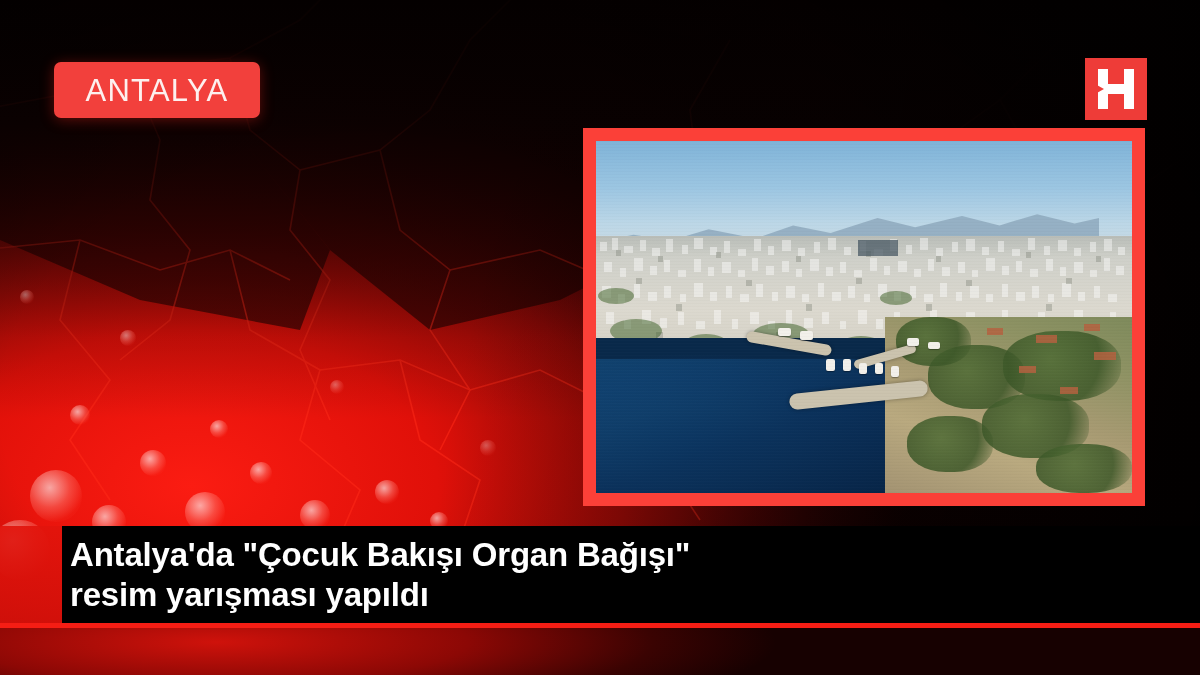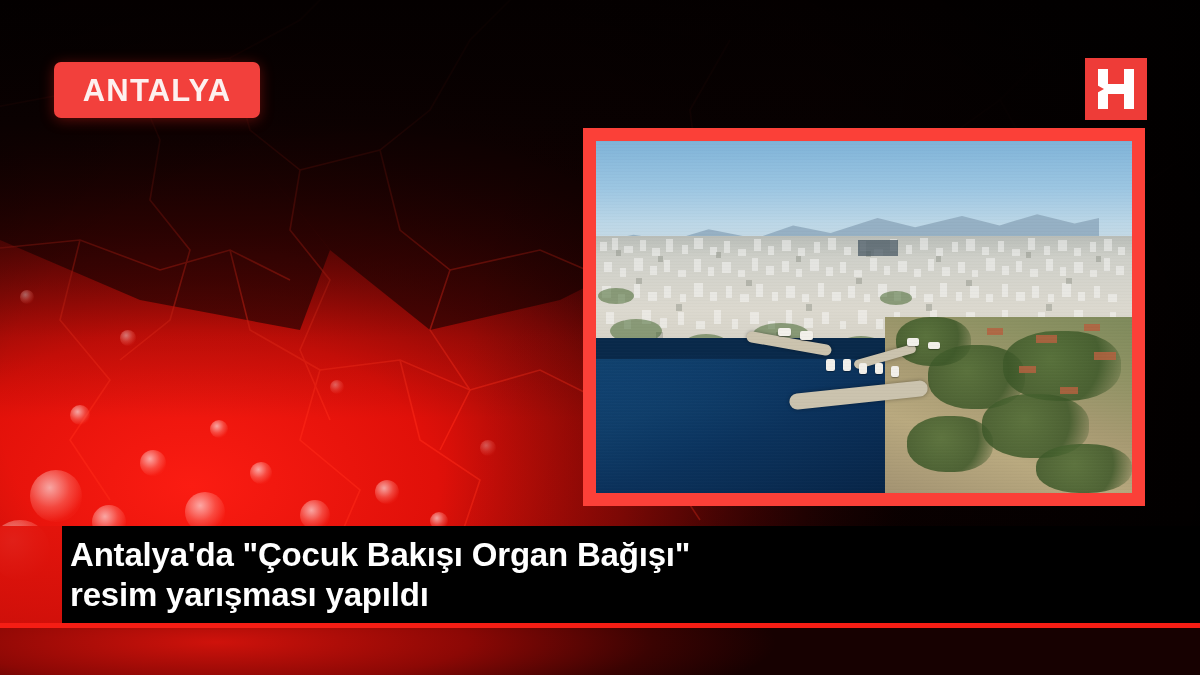--- a/index.html
+++ b/index.html
@@ -77,21 +77,21 @@
     border-radius: 7px;
     display: flex;
     align-items: center;
     justify-content: center;
     padding: 0 18px;
     box-shadow: 0 2px 14px rgba(255,40,30,0.35);
   }
   .city-badge-label {
     color: #fdf0ef;
     font-size: 31px;
-    font-weight: 700;
+    font-weight: 400;
     letter-spacing: 1.2px;
     line-height: 1;
     white-space: nowrap;
   }
 
   
   .brand-logo {
     position: absolute;
     left: 1085px;
     top: 58px;

